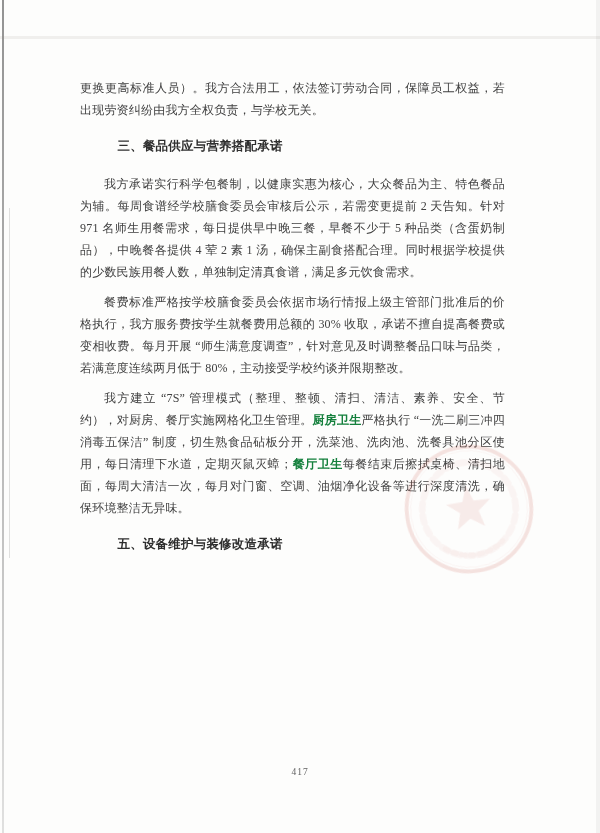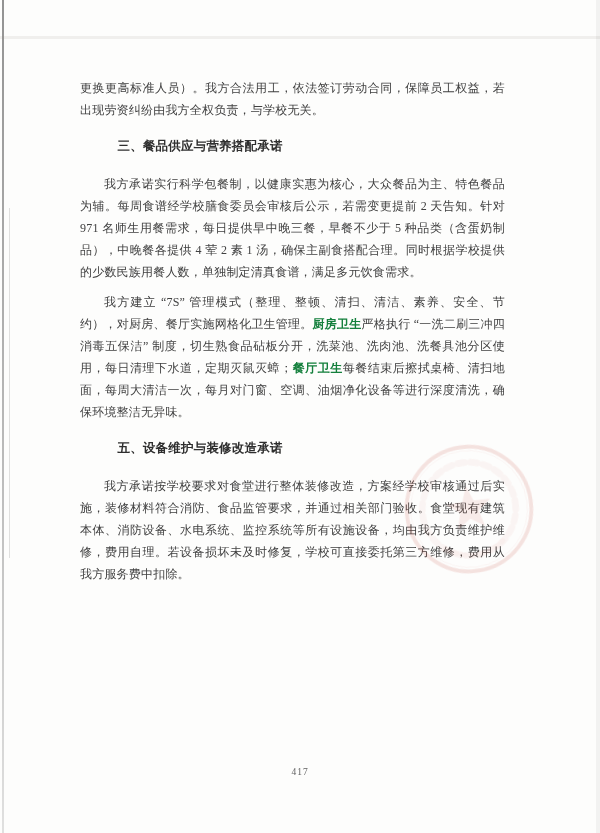--- a/index.html
+++ b/index.html
@@ -103,30 +103,30 @@
   <div class="edge-strip-right"></div>
 
   <div class="doc-body">
 
     <p class="no-indent">更换更高标准人员）。我方合法用工，依法签订劳动合同，保障员工权益，若出现劳资纠纷由我方全权负责，与学校无关。</p>
 
     <h2>三、餐品供应与营养搭配承诺</h2>
 
     <p>我方承诺实行科学包餐制，以健康实惠为核心，大众餐品为主、特色餐品为辅。每周食谱经学校膳食委员会审核后公示，若需变更提前 2 天告知。针对 971 名师生用餐需求，每日提供早中晚三餐，早餐不少于 5 种品类（含蛋奶制品），中晚餐各提供 4 荤 2 素 1 汤，确保主副食搭配合理。同时根据学校提供的少数民族用餐人数，单独制定清真食谱，满足多元饮食需求。</p>
 
+    <p>餐费标准严格按学校膳食委员会依据市场行情报上级主管部门批准后的价格执行，我方服务费按学生就餐费用总额的 30% 收取，承诺不擅自提高餐费或变相收费。每月开展 “师生满意度调查”，针对意见及时调整餐品口味与品类，若满意度连续两月低于 80%，主动接受学校约谈并限期整改。</p>
 
 
     <p>
       <span>我方建立 “7S” 管理模式（整理、整顿、清扫、清洁、素养、安全、节约），对厨房、餐厅实施网格化卫生管理。</span><span class="bold">厨房卫生</span><span>严格执行 “一洗二刷三冲四消毒五保洁” 制度，切生熟食品砧板分开，洗菜池、洗肉池、洗餐具池分区使用，每日清理下水道，定期灭鼠灭蟑；</span><span class="bold">餐厅卫生</span><span>每餐结束后擦拭桌椅、清扫地面，每周大清洁一次，每月对门窗、空调、油烟净化设备等进行深度清洗，确保环境整洁无异味。</span>
     </p>
 
 
     <h2>五、设备维护与装修改造承诺</h2>
 
-    <p>我方承诺按学校要求对食堂进行整体装修改造，方案经学校审核通过后实施，装修材料符合消防、食品监管要求，并通过相关部门验收。食堂现有建筑本体、消防设备、水电系统、监控系统等所有设施设备，均由我方负责维护维修，费用自理。若设备损坏未及时修复，学校可直接委托第三方维修，费用从我方服务费中扣除。</p>
 
   </div>
 
   <svg class="stamp" viewBox="0 0 150 150" aria-hidden="true">
     <g stroke="#c0392b" fill="none">
       <circle cx="75" cy="75" r="64" stroke-width="4" opacity="0.45"></circle>
       <circle cx="75" cy="75" r="60" stroke-width="1" opacity="0.15"></circle>
 
       <circle cx="75" cy="75" r="48" stroke-width="7" opacity="0.14" stroke-dasharray="7 6" stroke-linecap="round"></circle>
       <path d="M 45 112 A 48 48 0 0 0 105 112" stroke-width="5" opacity="0.12" stroke-dasharray="4 5" stroke-linecap="round"></path>

